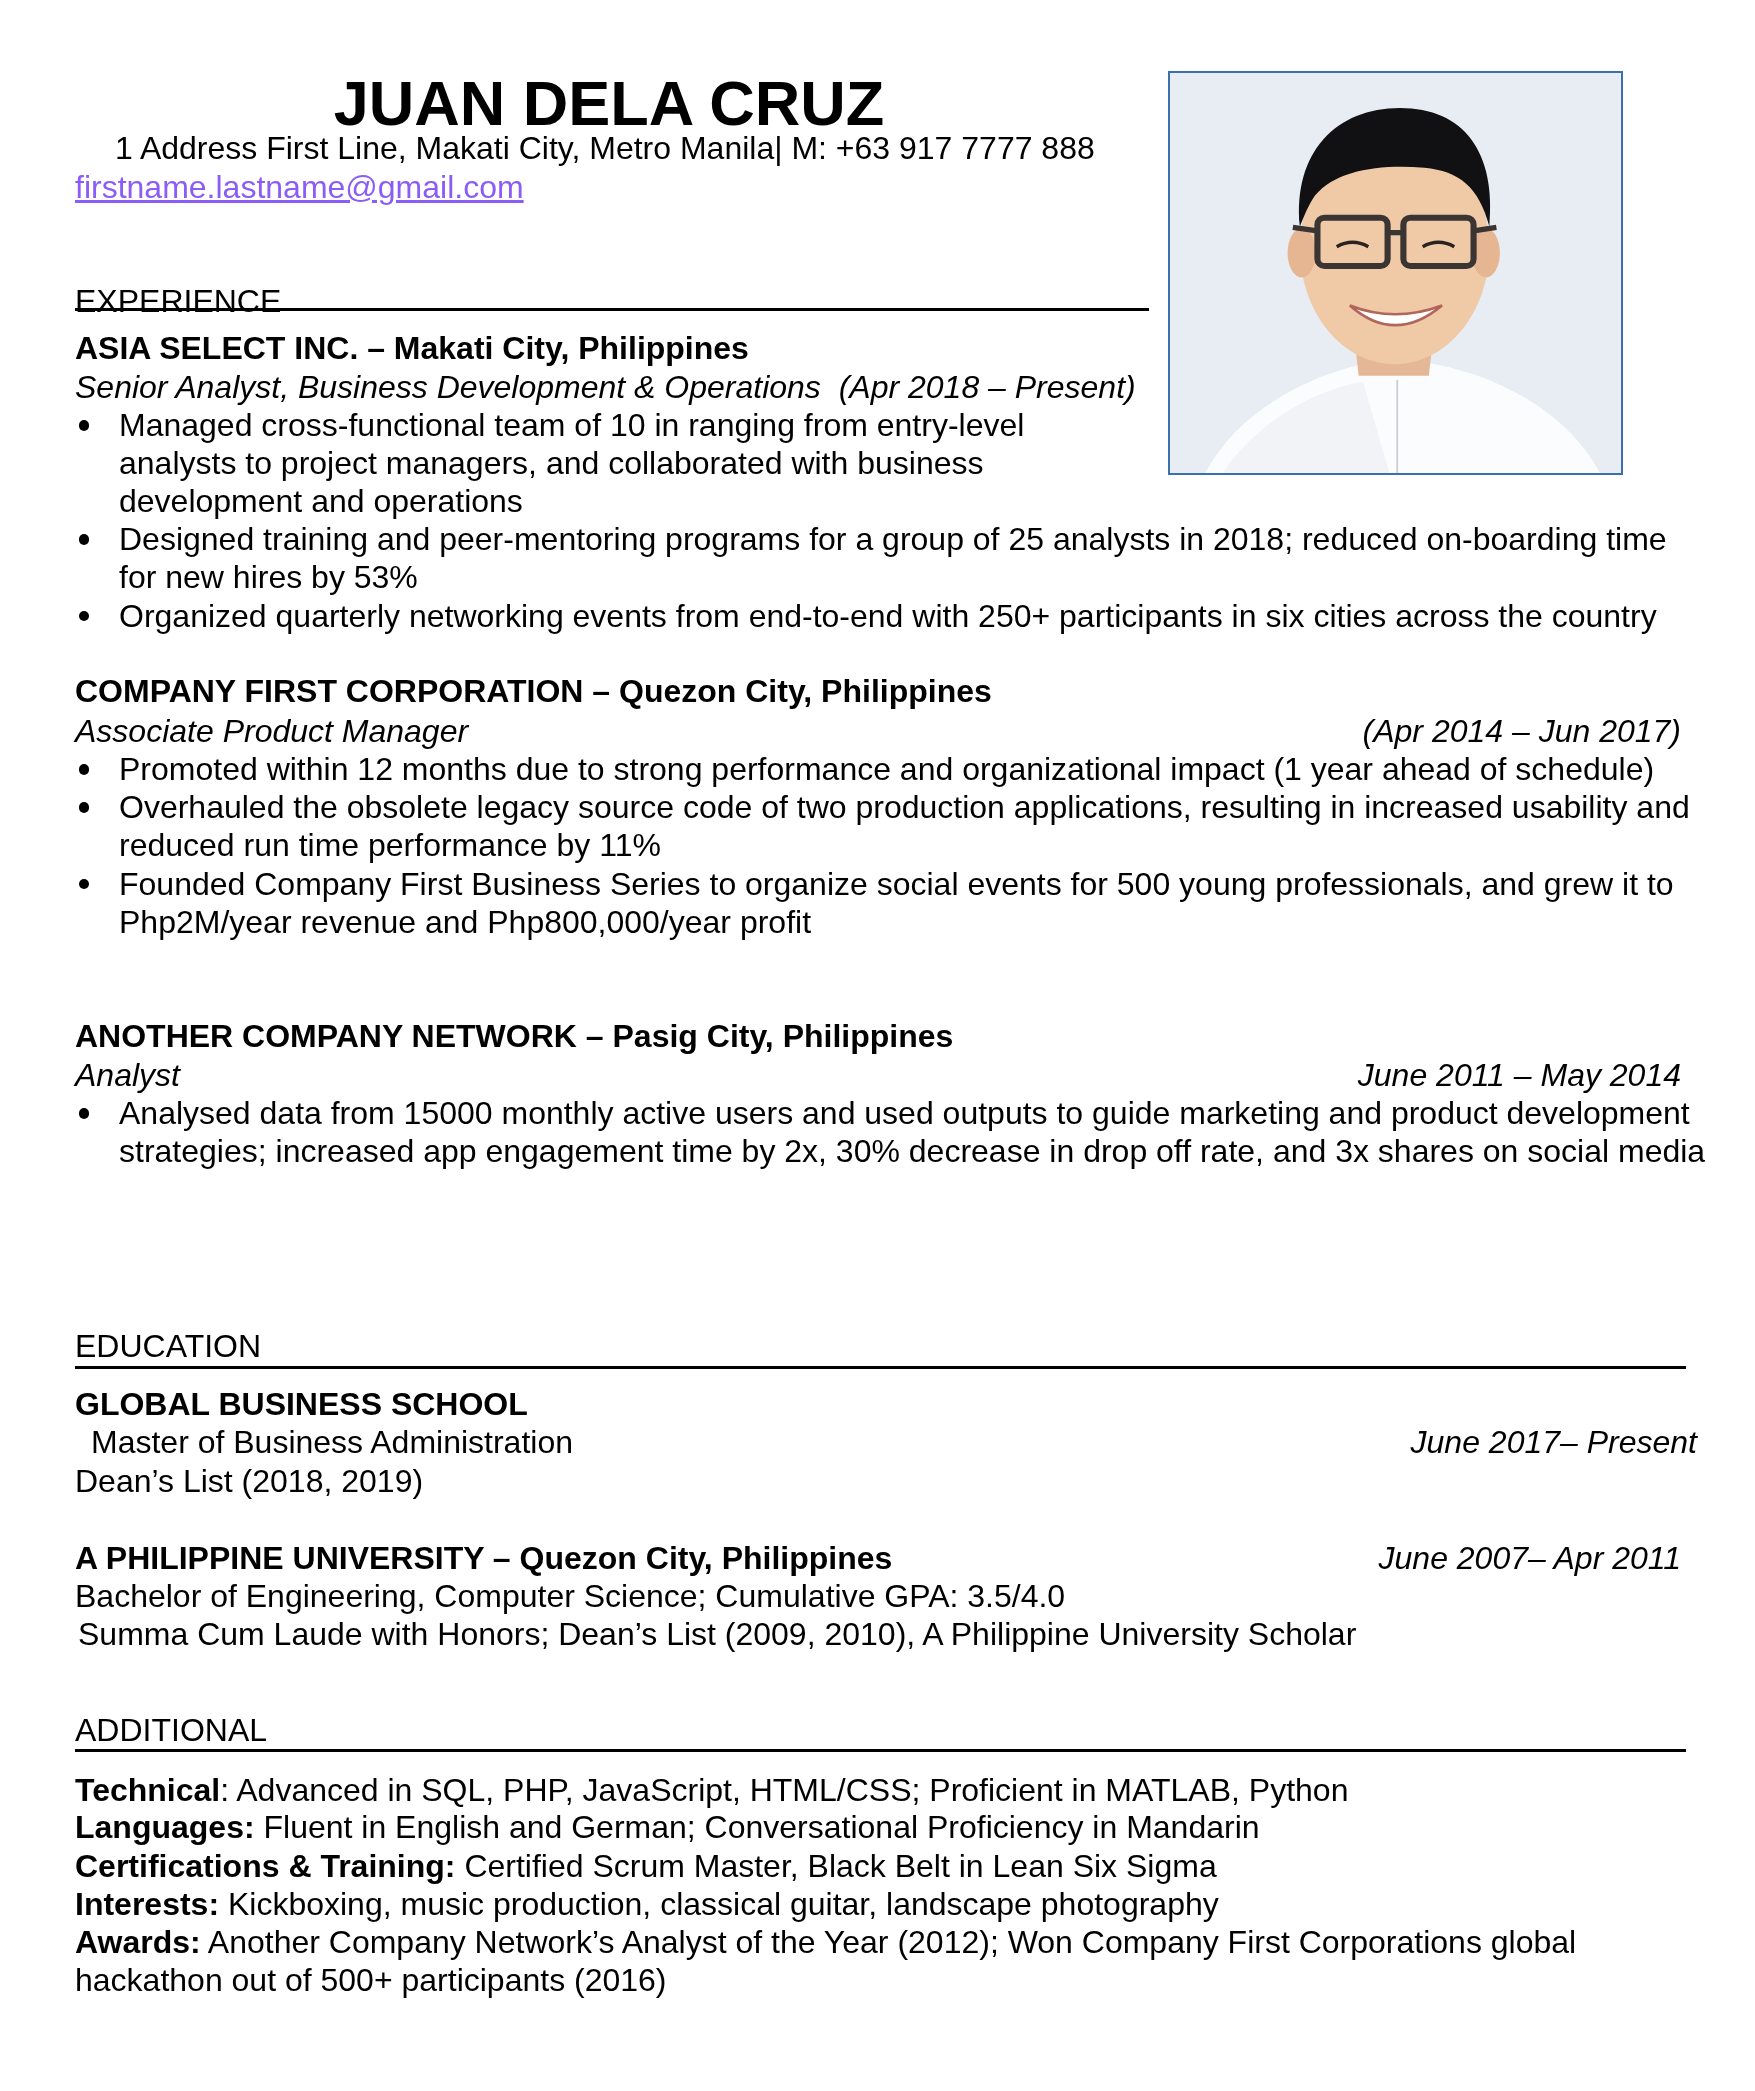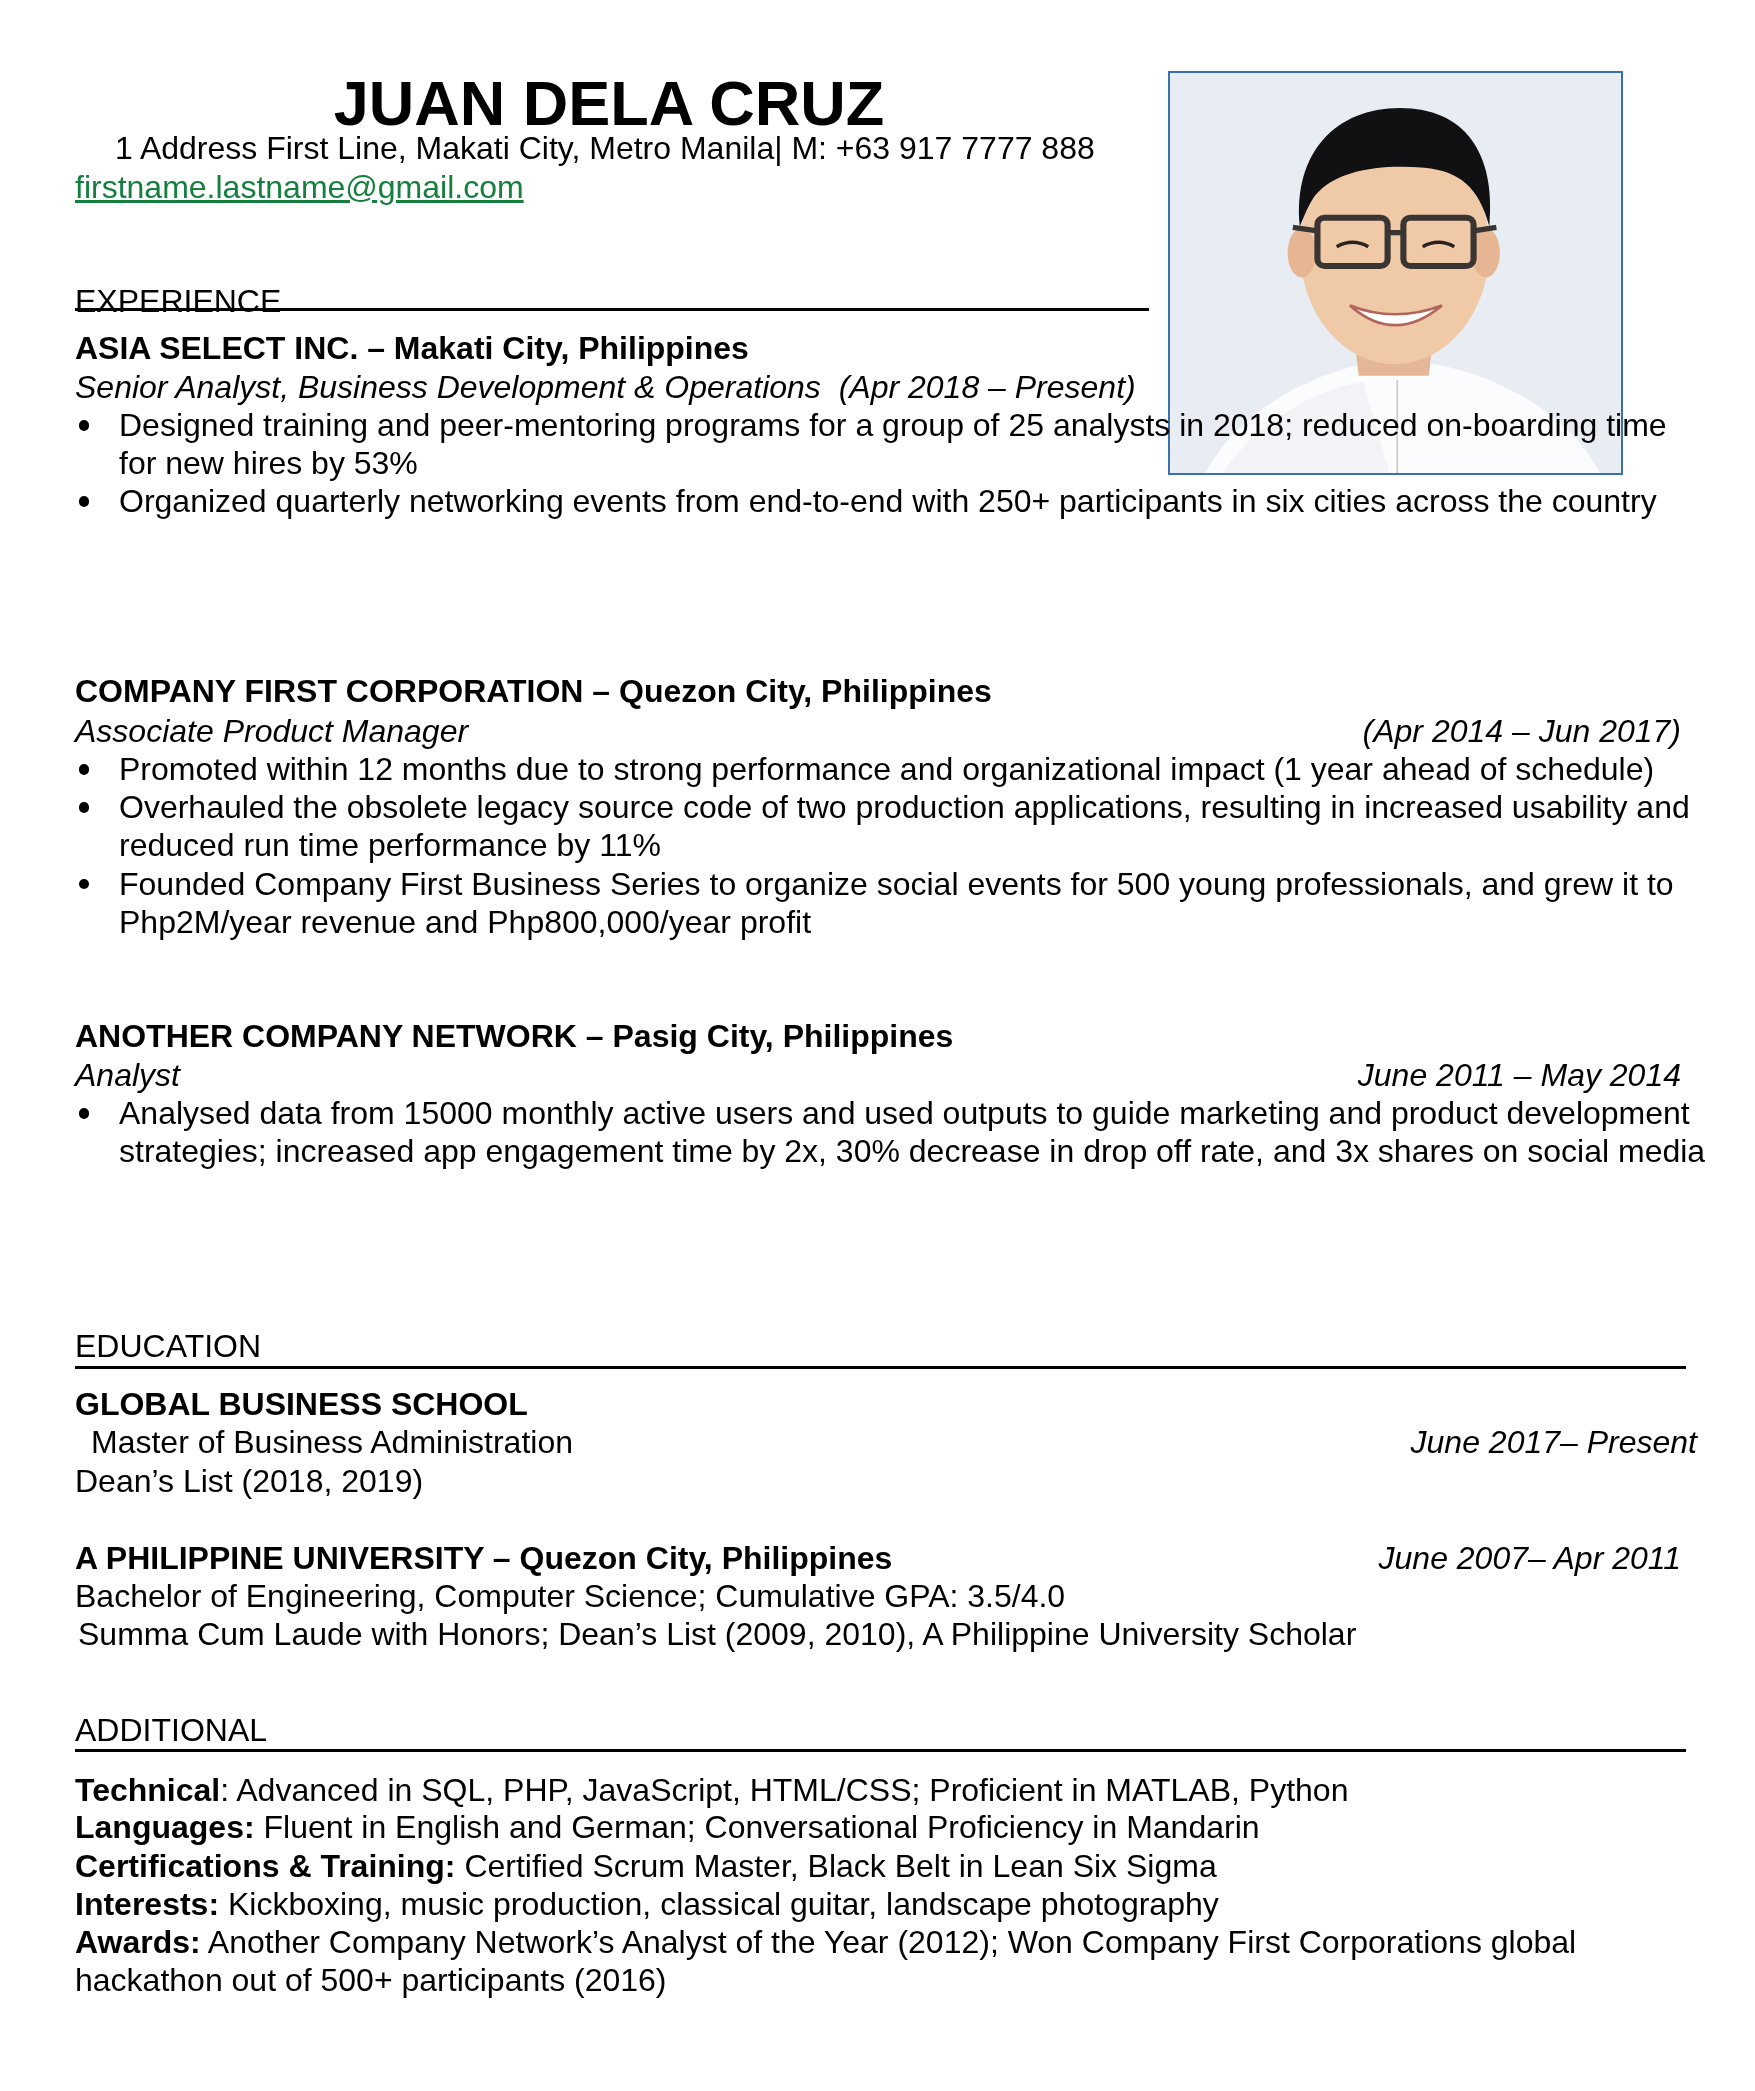--- a/index.html
+++ b/index.html
@@ -20,21 +20,21 @@
   .bullets { position: absolute; left: 75px; margin: 0; padding: 0; list-style: none; font-size: 32px; line-height: 38px; }
   .bullets li { position: relative; padding-left: 44px; margin-bottom: 0.4px; }
   .bullets li .dot {
     position: absolute; left: 3.5px; top: 14px; width: 10.5px; height: 10.5px; border-radius: 50%; background: #000;
   }
   .bullets li .txt { display: block; white-space: normal; }
   .photo {
     position: absolute; left: 1168px; top: 71px; width: 451px; height: 400px;
     border: 2.6px solid #3c6fae; background: #e8ecf3; overflow: hidden;
   }
-  .email { text-decoration: underline; color: #15803d; }
+  .email { text-decoration: underline; color: #8b5cf6; }
   .add-line { position: absolute; left: 75px; font-size: 32px; line-height: 38px; width: 1606px; }
 </style>
 </head>
 <body>
 
 <div class="abs name" style="top:77px;">JUAN DELA CRUZ</div>
 <div class="abs t" style="left:115px; top:129px;">1 Address First Line, Makati City, Metro Manila| M: +63 917 7777 888</div>
 <a class="abs t email" style="left:75px; top:168px;">firstname.lastname@gmail.com</a>
 
 <div class="photo" style="border-color: rgb(60, 111, 174);">
@@ -68,20 +68,24 @@
 </div>
 
 <div class="abs section-title" style="top:282px;">EXPERIENCE</div>
 <div class="rule" style="top:308px; width:1074px;"></div>
 
 <div class="abs t b" style="left:75px; top:329px;">ASIA SELECT INC. – Makati City, Philippines</div>
 <div class="abs t i" style="left:75px; top:368px;">
   <span>Senior Analyst, Business Development &amp; Operations</span>&nbsp;&nbsp;<span>(Apr 2018 – Present)</span>
 </div>
 <ul class="bullets" style="top:406px; width:1606px;">
+  <li style="width:966px;">
+    <span class="dot"></span>
+    <span class="txt">Managed cross-functional team of 10 in ranging from entry-level analysts to project managers, and collaborated with business development and operations</span>
+  </li>
   <li>
     <span class="dot"></span>
     <span class="txt">Designed training and peer-mentoring programs for a group of 25 analysts in 2018; reduced on-boarding time for new hires by 53%</span>
   </li>
   <li>
     <span class="dot"></span>
     <span class="txt">Organized quarterly networking events from end-to-end with 250+ participants in six cities across the country</span>
   </li>
 </ul>
 

